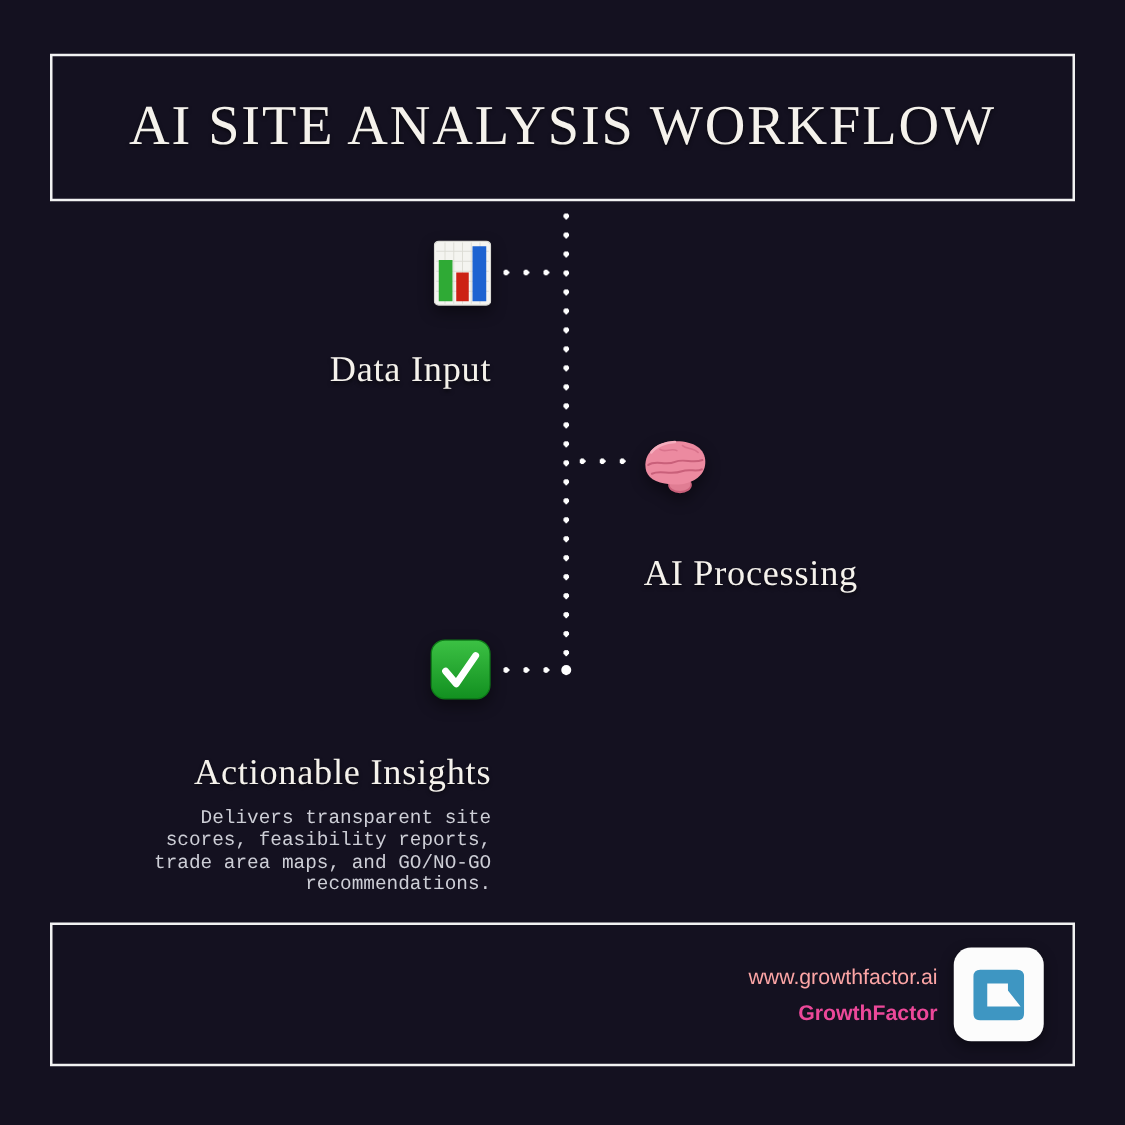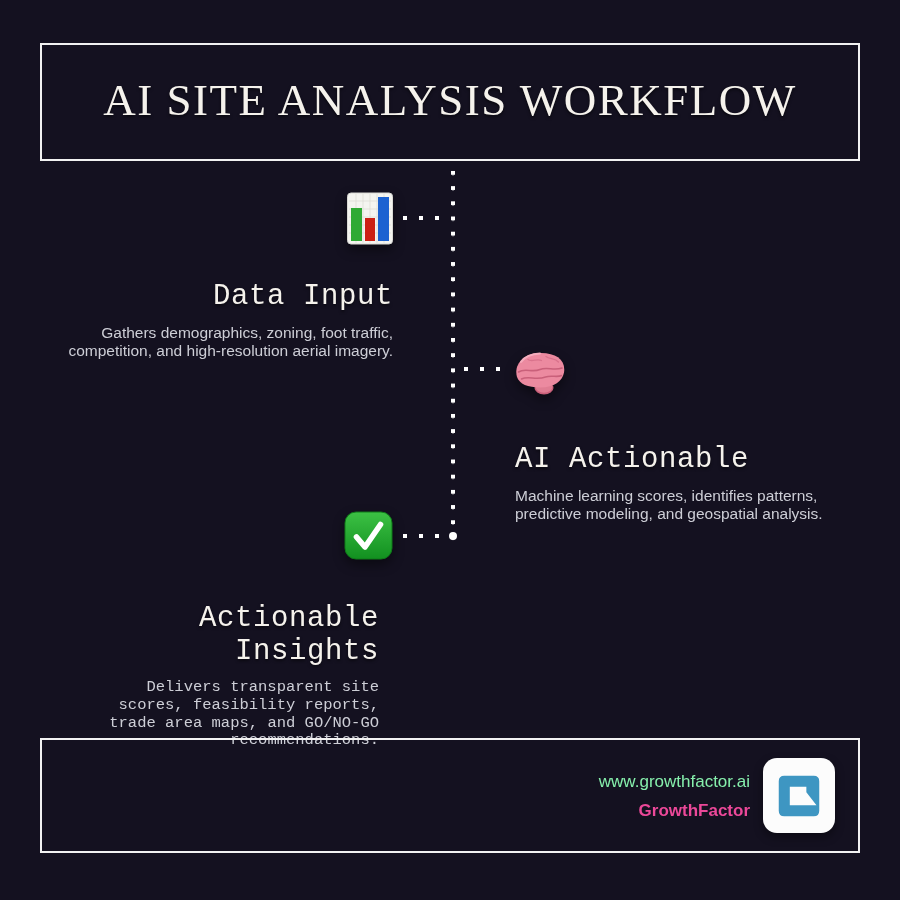--- a/index.html
+++ b/index.html
@@ -69,51 +69,51 @@
   .terminal-dot {
     position: absolute;
     left: 449px; top: 532px;
     width: 8px; height: 8px;
     border-radius: 50%;
     background: var(--dot);
   }
   
   .step { position: absolute; }
   .step h2 {
-    font-family: Liberation Mono, monospace;
+    font-family: Liberation Serif, serif;
     font-size: 29px;
     font-weight: 500;
     letter-spacing: 0.6px;
     color: var(--heading-text);
     text-shadow: 0 2px 3px rgba(0,0,0,0.5);
     margin-bottom: 11px;
   }
   .step p {
     font-size: 15.5px;
     line-height: 1.15;
     color: var(--body-text);
   }
   .step-right { text-align: right; }
   .step-left  { text-align: left; }
   .step-1 { right: 507px; top: 280px; width: 345px; }
   .step-2 { left: 515px; top: 443px; width: 345px; }
-  .step-3 { right: 521px; top: 602px; width: 330px; }
+  .step-3 { right: 507px; top: 602px; width: 330px; }
   .step-3 p { width: 302px; margin-left: auto; font-family: Liberation Mono, monospace; }
   
   .icon { position: absolute; filter: drop-shadow(0 5px 6px rgba(0,0,0,0.45)); }
   .icon-chart { left: 347px; top: 192px; width: 46px; height: 53px; }
   .icon-brain { left: 512px; top: 349px; width: 57px; height: 47px; }
   .icon-check { left: 344px; top: 511px; width: 49px; height: 49px; }
   
   .footer-box { left: 40px; top: 738px; width: 820px; height: 115px; }
   .footer-website {
     position: absolute;
     right: 150px; top: 772px;
     font-size: 17px;
-    color: #86efac;
+    color: #fca5a5;
   }
   .footer-brand {
     position: absolute;
     right: 150px; top: 801px;
     font-size: 17px;
     font-weight: 700;
     color: #ec4899;
   }
   .logo-tile {
     position: absolute;
@@ -157,38 +157,36 @@
         <line x1="37" y1="2" x2="37" y2="51"></line>
       </g>
       <rect x="4" y="16" width="11" height="33" style="fill:var(--chart-green,#2faa35)"></rect>
       <rect x="18" y="26" width="10" height="23" style="fill:var(--chart-red,#cc2114)"></rect>
       <rect x="31" y="5" width="11" height="44" style="fill:var(--chart-blue,#1c62d1)"></rect>
     </svg>
   </div>
 
   <div class="step step-right step-1">
     <h2>Data Input</h2>
-    <p>Gathers demographics, zoning, foot traffic, competition, and high-resolution aerial imagery.</p>
   </div>
 
   <div class="icon icon-brain">
     <svg width="57" height="47" viewBox="0 0 57 47">
       <ellipse cx="32" cy="39" rx="9.5" ry="6.5" style="fill:var(--brain-pink-dark,#c9607a)"></ellipse>
       <ellipse cx="32" cy="38" rx="8.5" ry="5.8" fill="#e07d93"></ellipse>
       <path d="M5 28 C1.5 16 11 4.5 27.5 4 C44 3.5 54 11 52 23.5 C50.5 32 42 38.5 28.5 38.5 C15.5 38.5 7.5 35 5 28 Z" style="fill:var(--brain-pink,#ec8aa0)"></path>
       <path d="M9 13 C13 7.5 21 4.8 28 4.6" fill="none" stroke="#f5adbd" stroke-width="2" stroke-linecap="round"></path>
       <path d="M6.5 23 C13 18.5 20 24 28 20.5 C35 17.5 42 22 50 19" fill="none" style="stroke:var(--brain-pink-dark,#c9607a)" stroke-width="1.6" stroke-linecap="round"></path>
       <path d="M9.5 30 C16.5 26.5 24 31.5 33.5 28 C39.5 25.8 45 28.8 49.5 26.5" fill="none" style="stroke:var(--brain-pink-dark,#c9607a)" stroke-width="1.6" stroke-linecap="round"></path>
       <path d="M16 10.5 C20 13.5 25 9 29.5 11.5 M34 7.5 C37.5 10.5 43 9 46.5 13" fill="none" stroke="#d9738c" stroke-width="1.3" stroke-linecap="round"></path>
     </svg>
   </div>
 
   <div class="step step-left step-2">
-    <h2>AI Actionable</h2>
-    <p>Machine learning scores, identifies patterns, predictive modeling, and geospatial analysis.</p>
+    <h2>AI Processing</h2>
   </div>
 
   <div class="icon icon-check">
     <svg width="49" height="49" viewBox="0 0 49 49">
       <defs>
         <linearGradient id="checkGrad" x1="0" y1="0" x2="0" y2="1">
           <stop offset="0" style="stop-color:var(--check-green-light,#3cc144)"></stop>
           <stop offset="1" style="stop-color:var(--check-green-dark,#129020)"></stop>
         </linearGradient>
       </defs>

